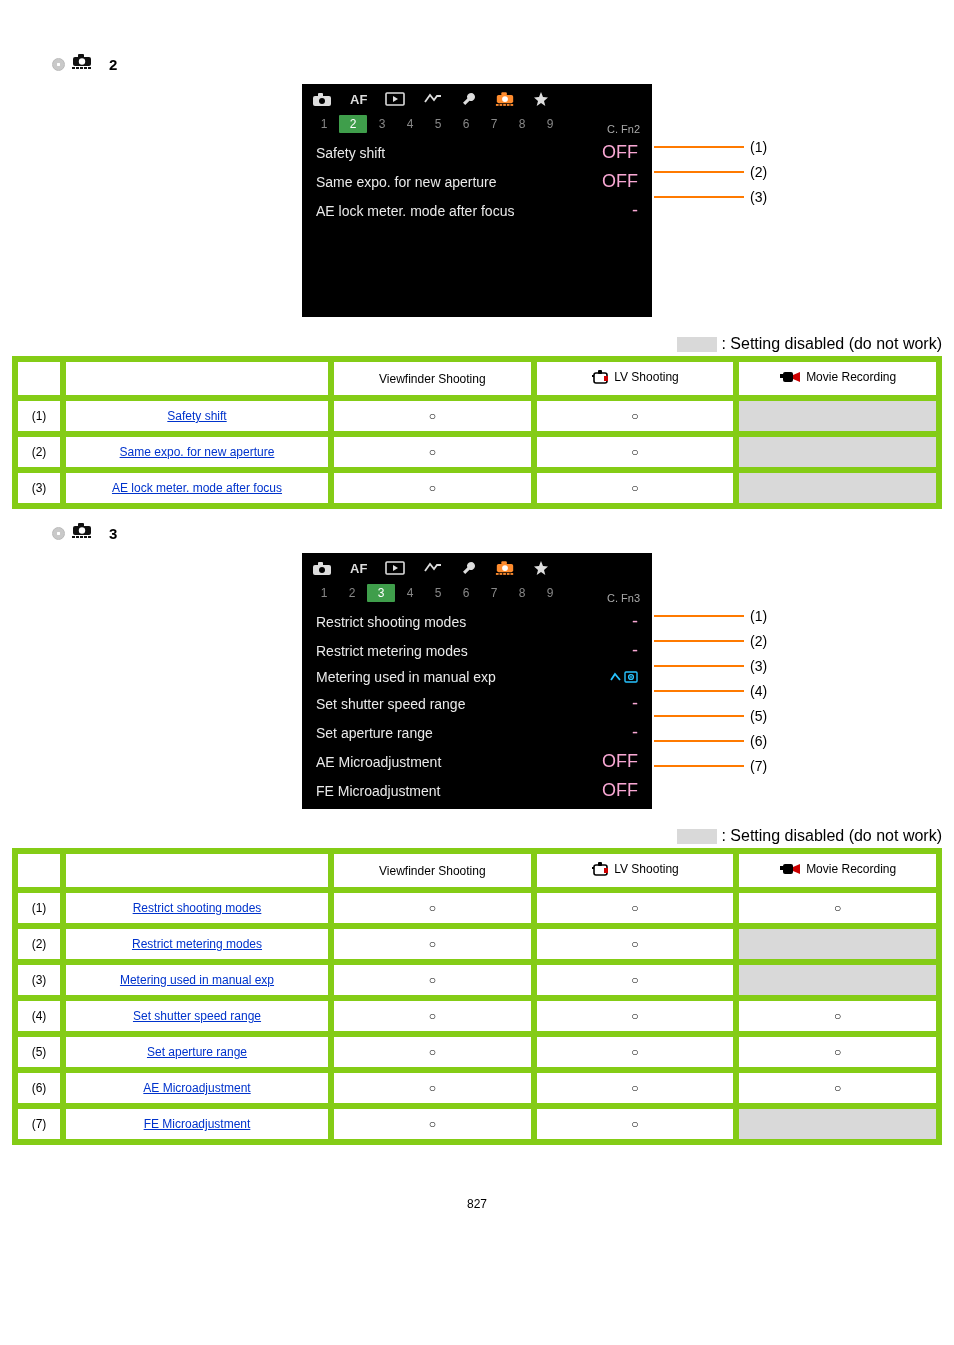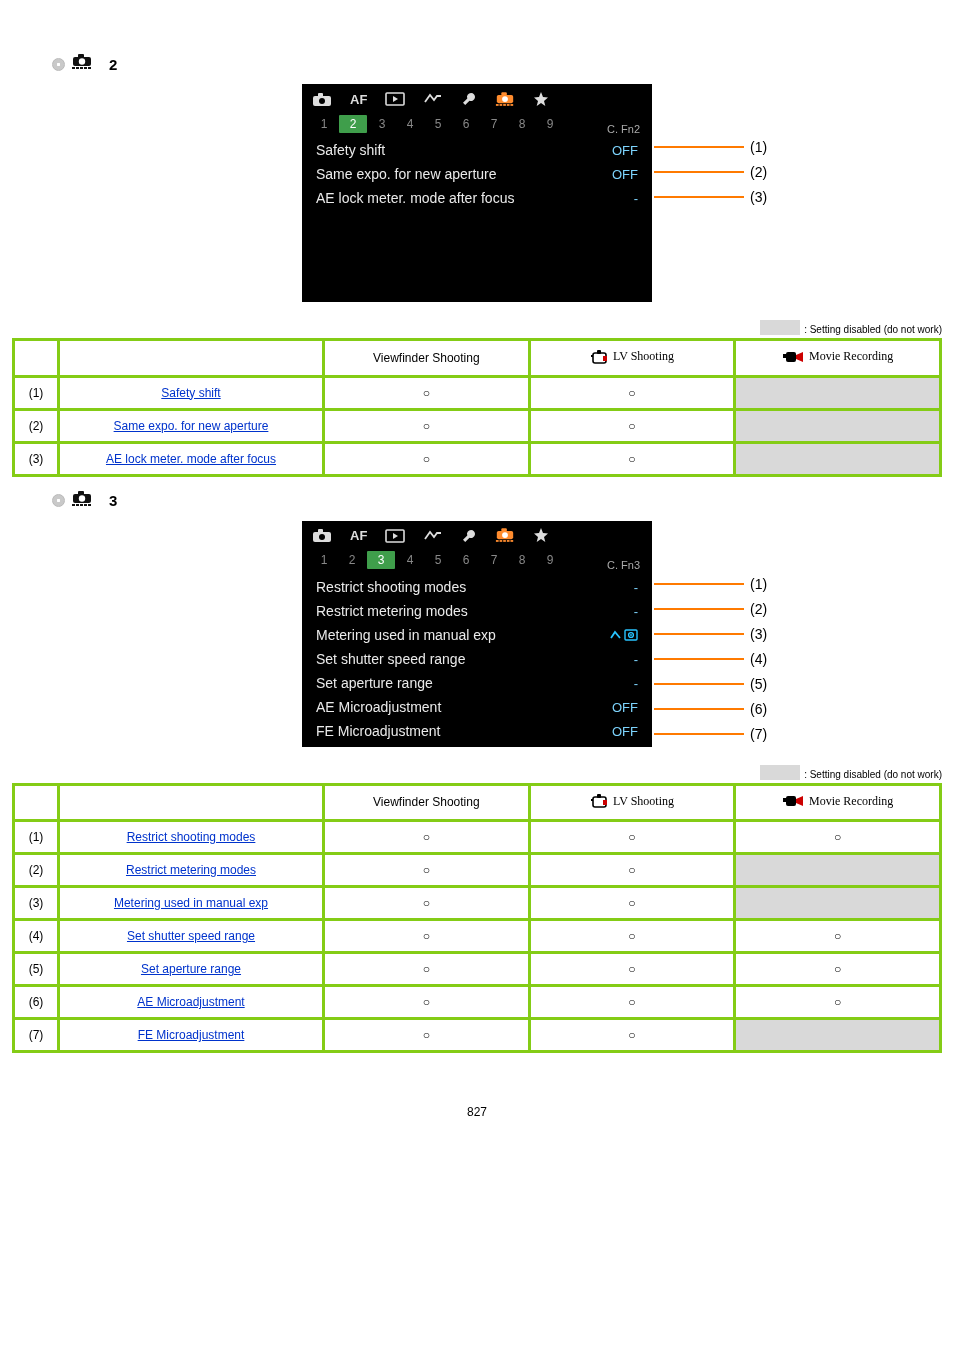--- a/index.html
+++ b/index.html
@@ -76,59 +76,59 @@
   .num-end { margin-left:auto; color:#aaa; font-size:11px; padding-right:4px;margin-top:10px;}
   .menu-rows { padding: 3px 0 4px 0; }
   .menu-row {
     display:flex;
     justify-content:space-between;
     align-items:center;
     padding: 4px 14px;
     color:#eaeaea;
     font-size:14px;
   }
-  .menu-row .val { color:#7dd3fc; font-size:13px; }
+  .menu-row .val { color:#f9a8d4; font-size:18px; }
   .gap-row { height:22px; }
   .annot {
     position:absolute;
     left: 352px;
     display:flex; align-items:center;
     color:#000; font-size:14px;
   }
   .annot .line {
     width:90px; height:2px; background:#ff7a00;
     margin-right:6px;
   }
   .legend {
     text-align:right;
-    font-size:10px;
+    font-size:16px;
     margin: 12px 0 3px 0;
-    display:flex; justify-content:flex-end; align-items:flex-end; gap:4px;
+    display:flex; justify-content:flex-end; align-items:center; gap:4px;
   }
   .legend .sw {
     display:inline-block; width:40px; height:15px; background:#d9d9d9;
   }
   table.grid {
     width:100%; border-collapse:collapse; table-layout:fixed;
     margin-bottom: 10px;
   }
   table.grid th, table.grid td {
-    border:3px solid #84cc16;
+    border:6px solid #84cc16;
     padding:8px 6px;
     font-size:12px;
     text-align:center;
     vertical-align:middle;
     background:#fff;
   }
   table.grid th { font-weight:normal; }
   table.grid .idx { width:30px; }
   table.grid .name { width:250px; }
   table.grid .name a { color:#0033cc; text-decoration:underline; }
   table.grid td.disabled { background:#d9d9d9; }
-  .col-head { display:inline-flex; align-items:center; gap:5px; justify-content:center;font-family:Liberation Serif, serif;}
+  .col-head { display:inline-flex; align-items:flex-start; gap:5px; justify-content:center;}
   .pagefoot { text-align:center; font-size:12px; margin-top:52px; }
 </style>
 </head>
 <body>
 
 <div id="root">
     <div class="section-head">
     <span class="bullet"></span>
     <span class="cfn-icon">
         <svg width="22" height="16" viewBox="0 0 22 16">

